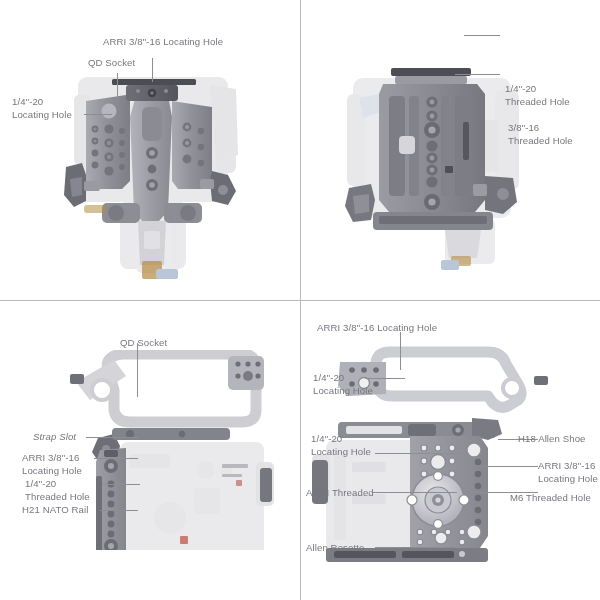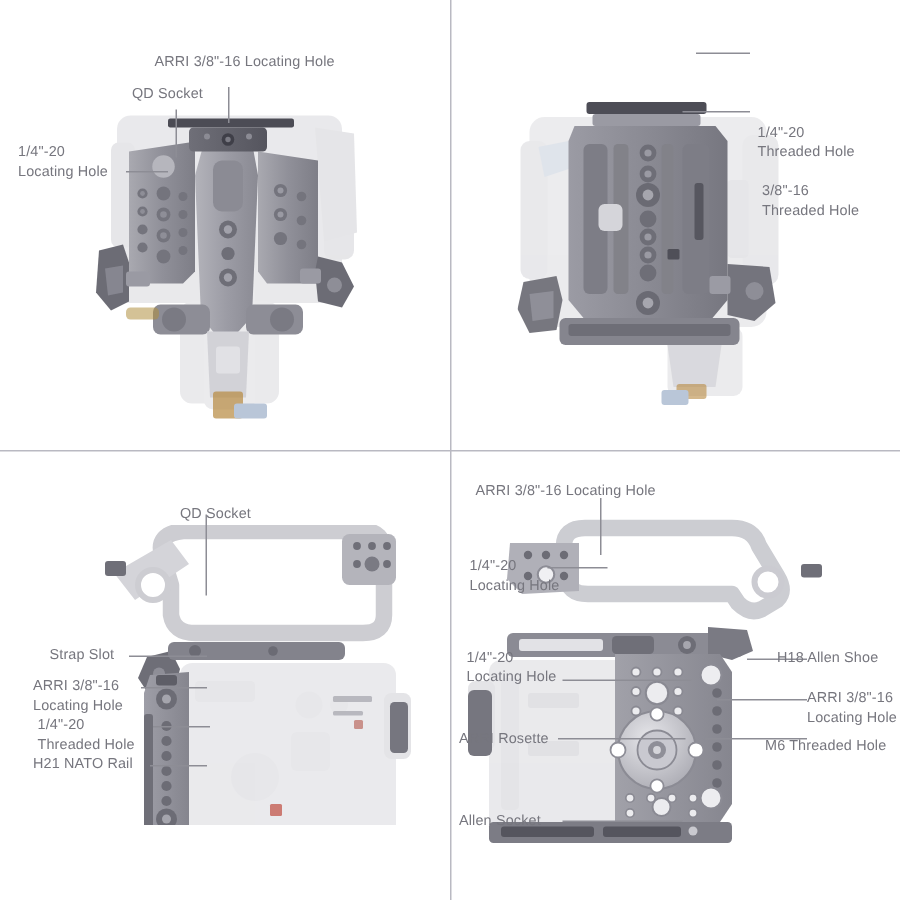--- a/index.html
+++ b/index.html
@@ -365,21 +365,21 @@
 
     <div class="lead-v" style="left:137px; top:43px; height:54px;"></div>
     <div class="lead-h" style="left:86px; top:137px; width:52px;"></div>
     <div class="lead-h" style="left:94px; top:158px; width:44px;"></div>
     <div class="lead-h" style="left:102px; top:184px; width:38px;"></div>
     <div class="lead-h" style="left:100px; top:210px; width:38px;"></div>
   </div>
 
   <span class="label" style="left:120px; top:337px;">QD Socket</span>
 
-  <span class="label" style="left:33px; top:431px;">Strap Slot</span>
+  <span class="label" style="left:33px; top:431px;font-style:italic;">Strap Slot</span>
 
   <span class="label" style="left:22px; top:452px;">ARRI 3/8"-16</span>
   <span class="label" style="left:22px; top:465px;">Locating Hole</span>
 
   <span class="label" style="left:25px; top:478px;">1/4"-20</span>
   <span class="label" style="left:25px; top:491px;">Threaded Hole</span>
 
   <span class="label" style="left:22px; top:504px;">H21 NATO Rail</span>
 
   <div class="quad" id="q-br">
@@ -496,23 +496,23 @@
   </div>
 
   <span class="label" style="left:317px; top:322px;">ARRI 3/8"-16 Locating Hole</span>
 
   <span class="label" style="left:313px; top:372px;">1/4"-20</span>
   <span class="label" style="left:313px; top:385px;">Locating Hole</span>
 
   <span class="label" style="left:311px; top:433px;">1/4"-20</span>
   <span class="label" style="left:311px; top:446px;">Locating Hole</span>
 
-  <span class="label" style="left:306px; top:487px;">ARRI Rosette</span>
-
-  <span class="label" style="left:306px; top:542px;">Allen Socket</span>
+  <span class="label" style="left:306px; top:487px;">ARRI Threaded</span>
+
+  <span class="label" style="left:306px; top:542px;">Allen Rosette</span>
 
   <span class="label" style="left:518px; top:433px;">H18 Allen Shoe</span>
 
   <span class="label" style="left:538px; top:460px;">ARRI 3/8"-16</span>
   <span class="label" style="left:538px; top:473px;">Locating Hole</span>
 
   <span class="label" style="left:510px; top:492px;">M6 Threaded Hole</span>
 
   <div class="divider-h"></div>
   <div class="divider-v"></div>

